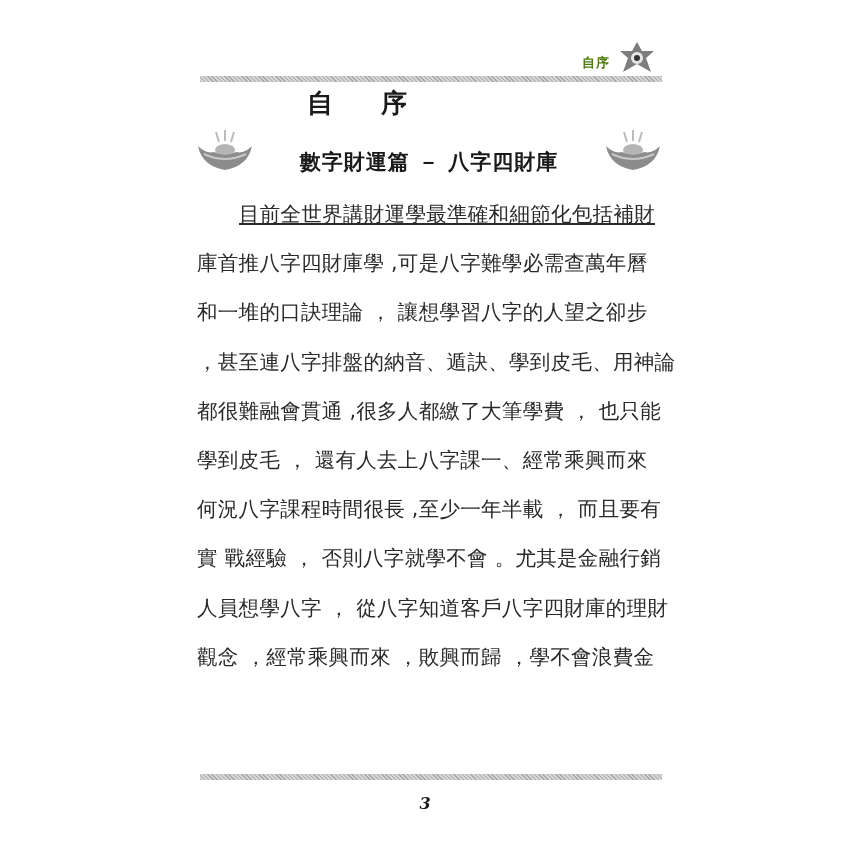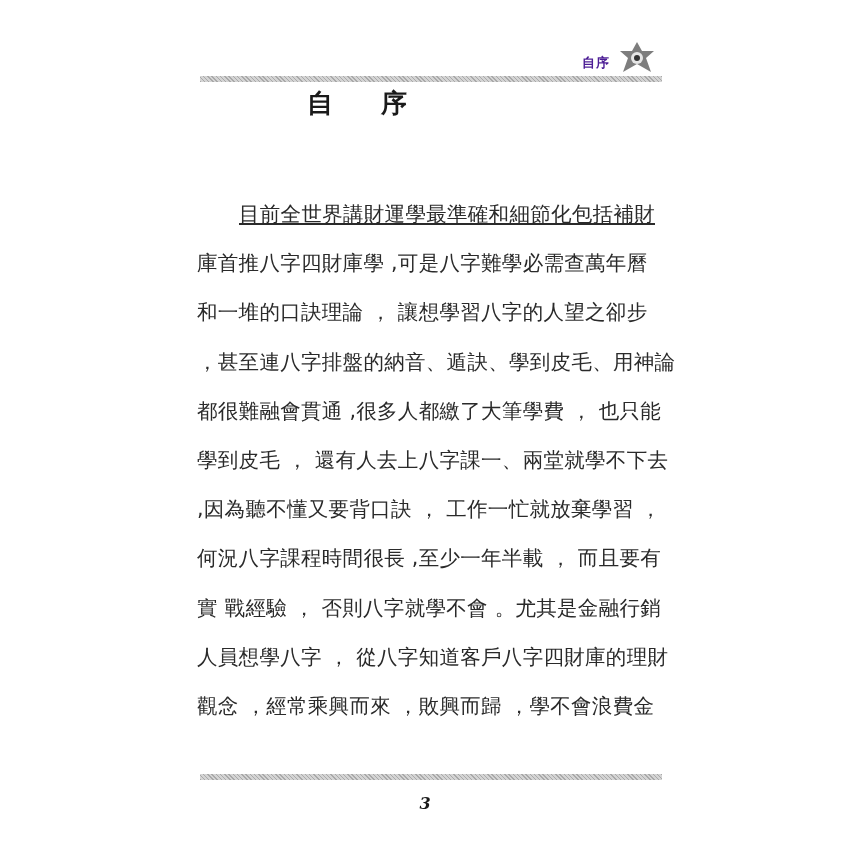--- a/index.html
+++ b/index.html
@@ -1,21 +1,21 @@
 <!DOCTYPE html>
 <html><head>
   <meta charset="utf-8">
   <style>
     html, body { margin: 0; padding: 0; background: #ffffff; }
     body { width: 850px; height: 850px; position: relative; overflow: hidden;
            font-family: "DejaVu Sans", "Liberation Sans", sans-serif; color: #1a1a1a; }
     .page { position: absolute; left: 0; top: 0; width: 850px; height: 850px; }
 
     .running-head { position: absolute; left: 582px; top: 54px; font-size: 13px; font-weight: bold;
-                    letter-spacing: 1px; font-family: "DejaVu Serif", serif; color: #4c1d95; }
+                    letter-spacing: 1px; font-family: "DejaVu Serif", serif; color: #4d7c0f; }
     .star-icon { position: absolute; left: 618px; top: 41px; width: 38px; height: 34px; }
 
     .rule { position: absolute; left: 200px; width: 462px; height: 6px;
             background: repeating-linear-gradient(45deg, #a9a9a9 0 1px, #d4d4d4 1px 3px); }
     .rule.top { top: 76px; }
     .rule.bottom { top: 774px; }
 
     .title { position: absolute; left: 0; width: 714px; top: 86px; text-align: center;
              font-family: "DejaVu Serif", serif; font-weight: bold; font-size: 26px; }
     .title .sp { display: inline-block; width: 48px; }
@@ -46,29 +46,47 @@
     <circle cx="19" cy="17" r="6" fill="#e6e6e6"></circle>
     <circle cx="19" cy="17" r="3" fill="#333"></circle>
   </svg>
 
   <div class="rule top"></div>
 
   <div class="title">
     <span>自</span><span class="sp"></span><span>序</span>
   </div>
 
+  <div class="subtitle-row">
+    <svg class="ingot-icon left" viewBox="0 0 58 52">
+      <line x1="20" y1="4" x2="23" y2="14" stroke="#bbb" stroke-width="2"></line>
+      <line x1="29" y1="2" x2="29" y2="13" stroke="#bbb" stroke-width="2"></line>
+      <line x1="38" y1="4" x2="35" y2="14" stroke="#bbb" stroke-width="2"></line>
+      <ellipse cx="29" cy="22" rx="10" ry="6" fill="#b5b5b5"></ellipse>
+      <path d="M2,18 Q10,26 18,24 Q29,30 40,24 Q48,26 56,18 Q52,38 29,42 Q6,38 2,18 Z" fill="#8c8c8c"></path>
+      <path d="M8,26 Q29,36 50,26" stroke="#c8c8c8" stroke-width="2" fill="none"></path>
+    </svg>
+    <div class="subtitle">數字財運篇 － 八字四財庫</div>
+    <svg class="ingot-icon right" viewBox="0 0 58 52">
+      <line x1="20" y1="4" x2="23" y2="14" stroke="#bbb" stroke-width="2"></line>
+      <line x1="29" y1="2" x2="29" y2="13" stroke="#bbb" stroke-width="2"></line>
+      <line x1="38" y1="4" x2="35" y2="14" stroke="#bbb" stroke-width="2"></line>
+      <ellipse cx="29" cy="22" rx="10" ry="6" fill="#b5b5b5"></ellipse>
+      <path d="M2,18 Q10,26 18,24 Q29,30 40,24 Q48,26 56,18 Q52,38 29,42 Q6,38 2,18 Z" fill="#8c8c8c"></path>
+      <path d="M8,26 Q29,36 50,26" stroke="#c8c8c8" stroke-width="2" fill="none"></path>
+    </svg>
+  </div>
 
   <div class="body-text">
     <div class="line indent">目前全世界講財運學最準確和細節化包括補財</div>
     <div class="line">庫首推八字四財庫學 ,可是八字難學必需查萬年曆</div>
     <div class="line">和一堆的口訣理論 ， 讓想學習八字的人望之卻步</div>
     <div class="line">，甚至連八字排盤的納音、遁訣、學到皮毛、用神論</div>
     <div class="line">都很難融會貫通 ,很多人都繳了大筆學費 ， 也只能</div>
-    <div class="line">學到皮毛 ， 還有人去上八字課一、兩堂就學不下去</div>
-    <div class="line"> ,因為聽不懂又要背口訣 ， 工作一忙就放棄學習 ，</div>
+    <div class="line">學到皮毛 ， 還有人去上八字課一、經常乘興而來</div>
     <div class="line">何況八字課程時間很長 ,至少一年半載 ， 而且要有</div>
     <div class="line">實 戰經驗 ， 否則八字就學不會 。尤其是金融行銷</div>
     <div class="line">人員想學八字 ， 從八字知道客戶八字四財庫的理財</div>
     <div class="line">觀念 ，經常乘興而來 ，敗興而歸 ，學不會浪費金</div>
   </div>
 
   <div class="rule bottom"></div>
 
   <div class="page-number">3</div>
 </div>

